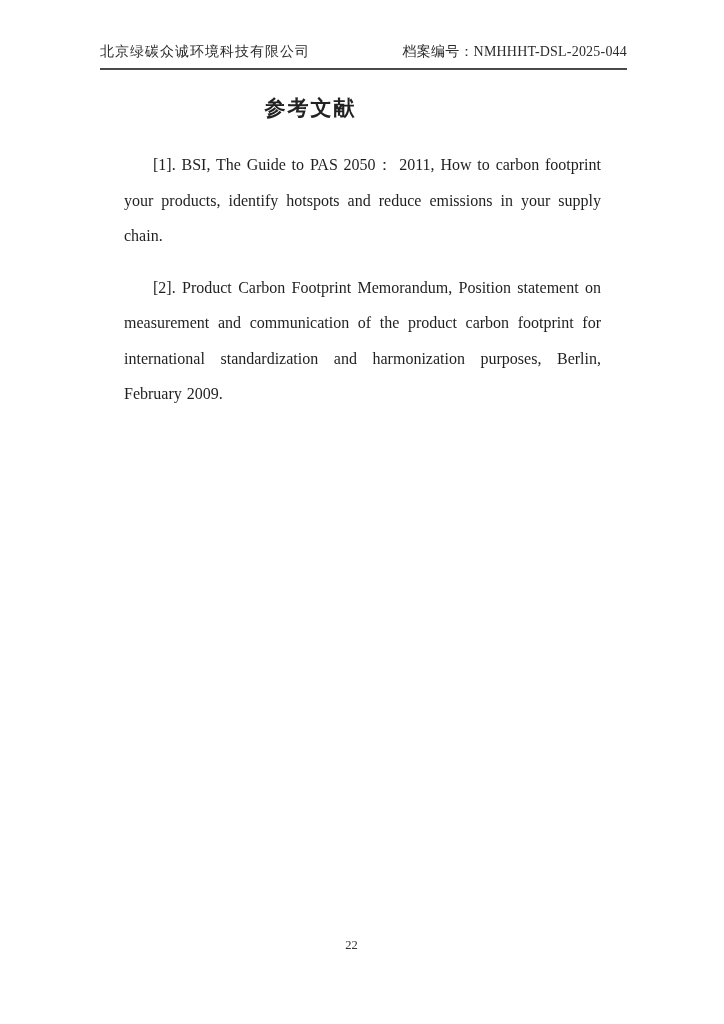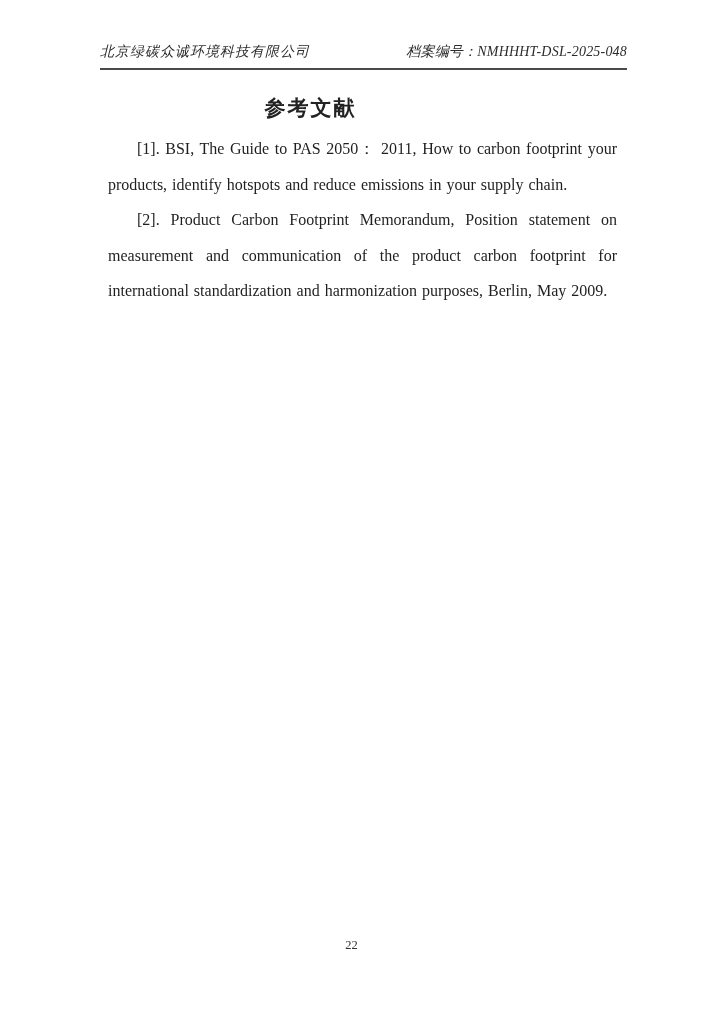--- a/index.html
+++ b/index.html
@@ -21,21 +21,20 @@
     top: 42px;
     left: 100px;
     width: 527px;
     display: flex;
     justify-content: space-between;
     align-items: baseline;
     font-size: 14px;
     line-height: 20px;
     color: #2b2b2b;
     white-space: nowrap;
-    font-style: italic;
   }
   .header-company {
     letter-spacing: 1px;
   }
   .header-archive {
     letter-spacing: 0.2px;
   }
   .header-rule {
     position: absolute;
     top: 68px;
@@ -59,21 +58,21 @@
     position: absolute;
     top: 131px;
     left: 108px;
     width: 509px;
     font-size: 16px;
     line-height: 35.5px;
     text-align: justify;
     color: #1f1f1f;
   }
   .references p {
-    margin: 0;
+    margin: 16px;
     padding: 0;
     text-indent: 29px;
     word-spacing: 1px;
   }
   .page-number {
     position: absolute;
     top: 938px;
     left: 0;
     width: 703px;
     text-align: center;
@@ -81,27 +80,27 @@
     color: #333333;
   }
 </style>
 </head>
 <body>
 
 <div class="page">
 
   <div class="header-row">
     <span class="header-company">北京绿碳众诚环境科技有限公司</span>
-    <span class="header-archive"><span>档案编号：</span><span>NMHHHT-DSL-2025-048</span></span>
+    <span class="header-archive"><span>档案编号：</span><span>NMHHHT-DSL-2025-044</span></span>
   </div>
 
   <div class="header-rule"></div>
 
   <div class="doc-title">参考文献</div>
 
   <div class="references">
     <p>[1]. BSI, The Guide to PAS 2050： 2011, How to carbon footprint your products, identify hotspots and reduce emissions in your supply chain.</p>
-    <p>[2]. Product Carbon Footprint Memorandum, Position statement on measurement and communication of the product carbon footprint for international standardization and harmonization purposes, Berlin, May 2009.</p>
+    <p>[2]. Product Carbon Footprint Memorandum, Position statement on measurement and communication of the product carbon footprint for international standardization and harmonization purposes, Berlin, February 2009.</p>
   </div>
 
   <div class="page-number">22</div>
 
 </div>
 
 </body></html>

